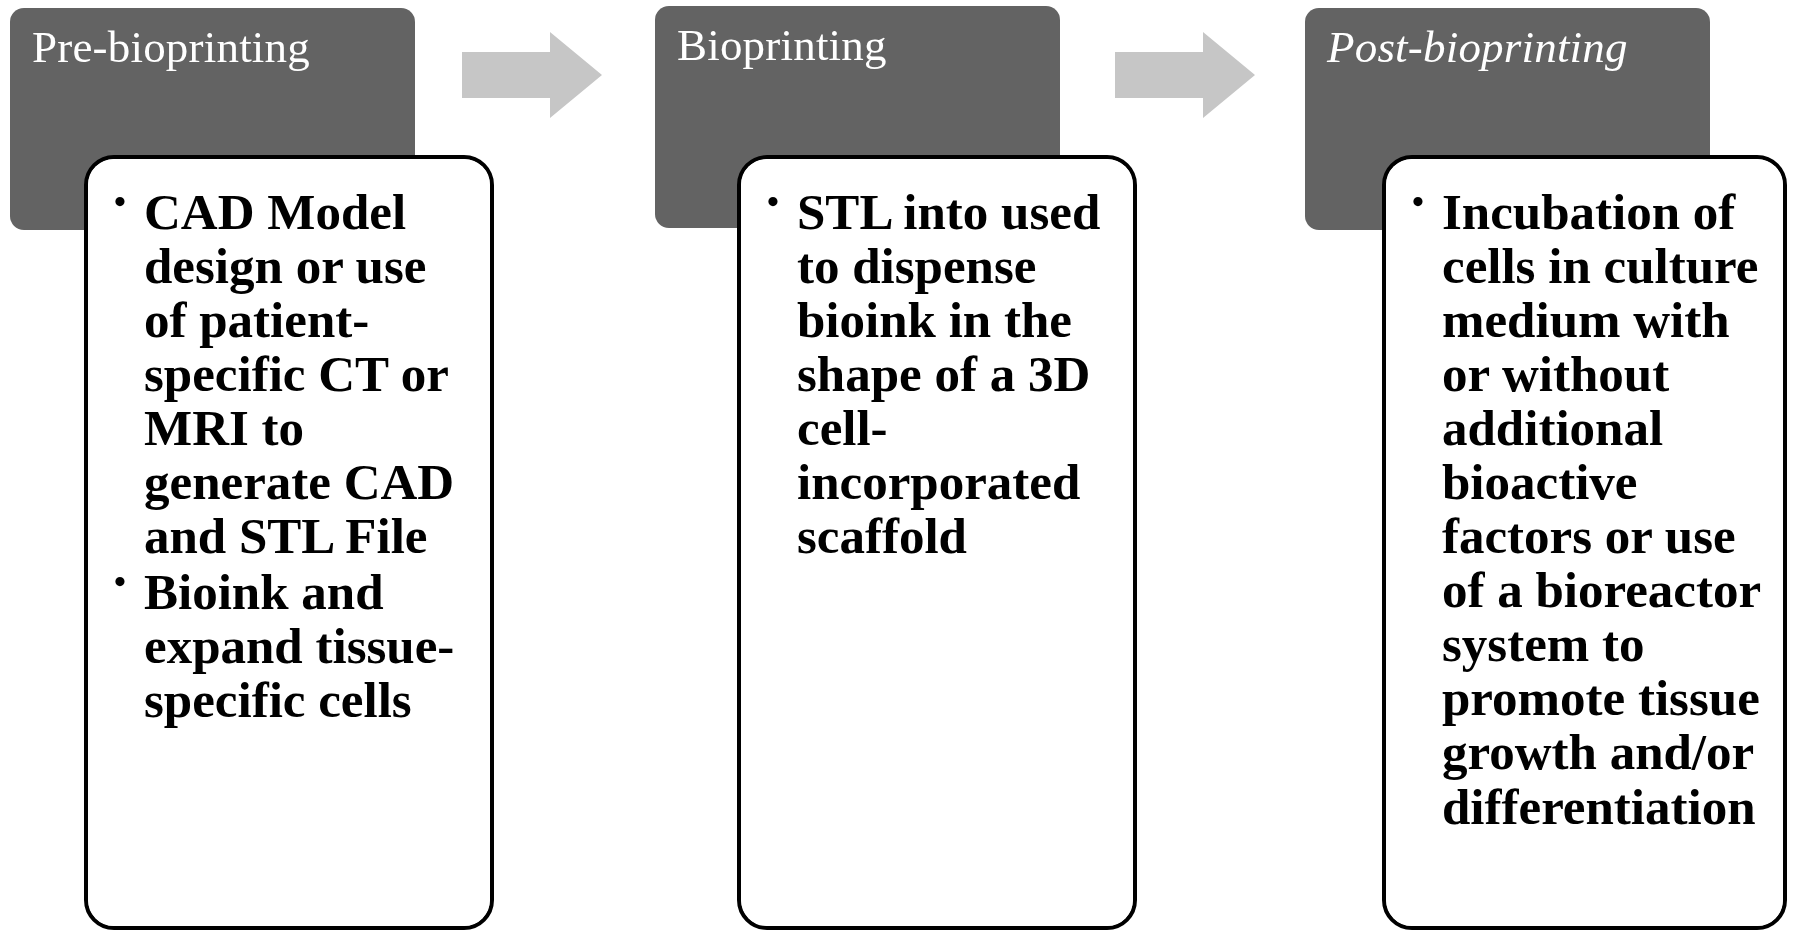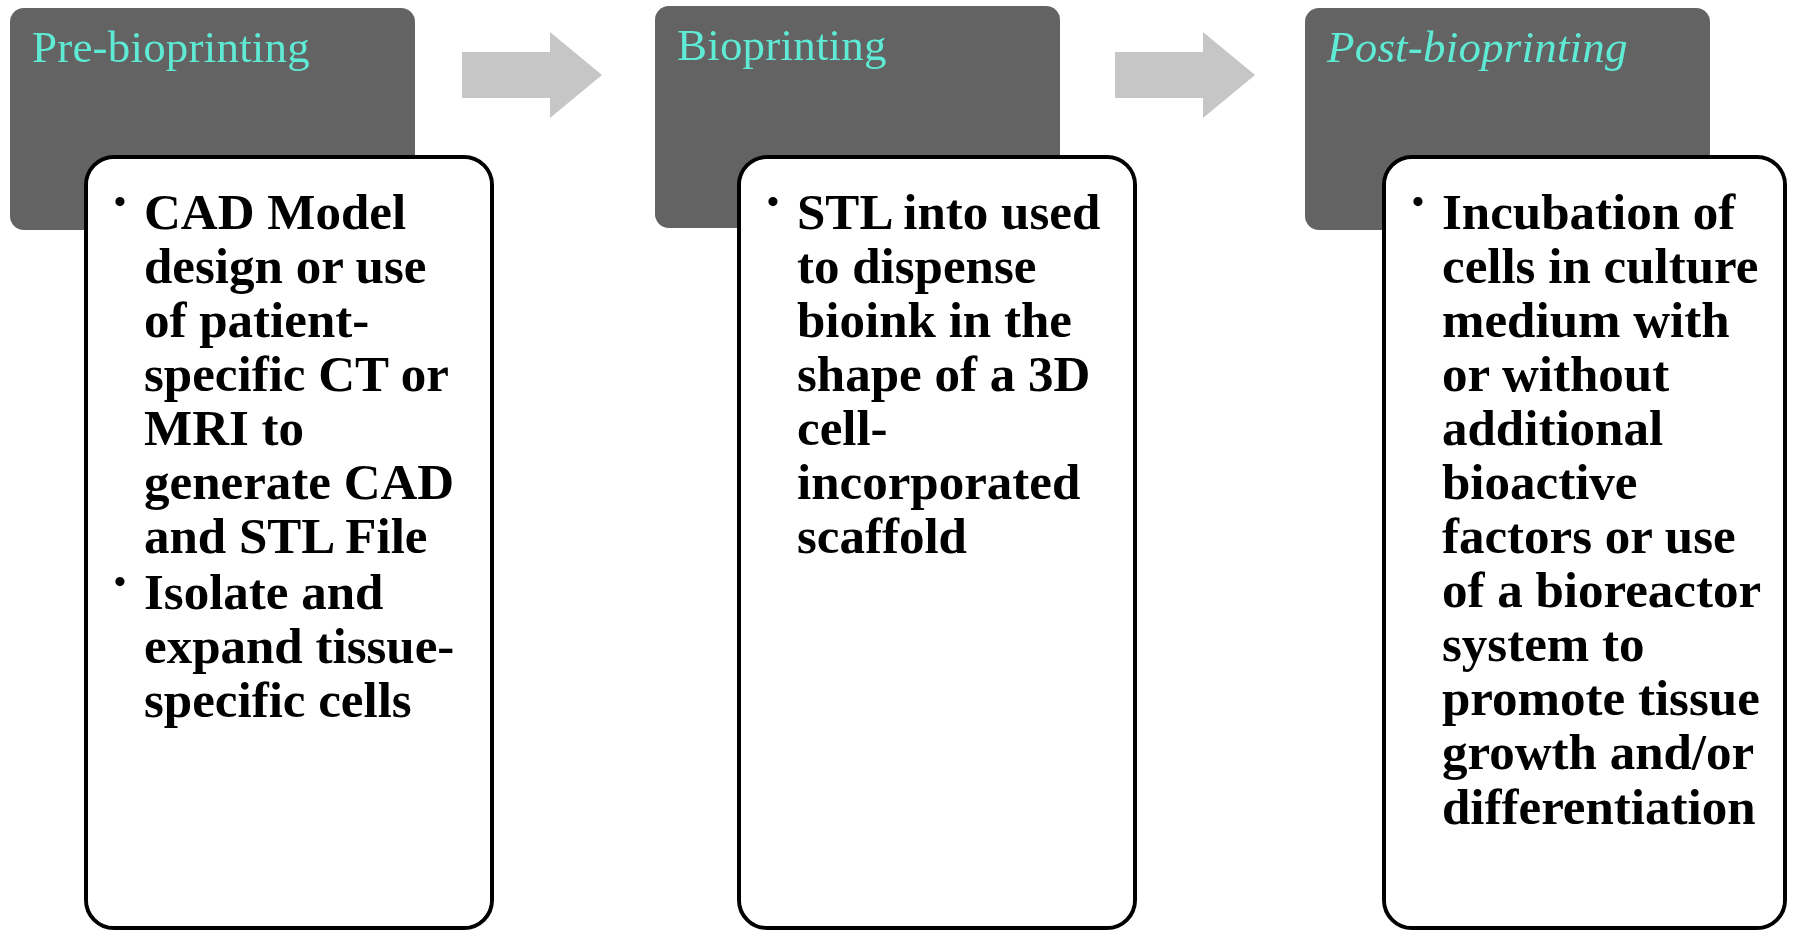--- a/index.html
+++ b/index.html
@@ -17,21 +17,21 @@
     position: relative;
     width: 1800px;
     height: 937px;
   }
 
   
   .stage-header {
     position: absolute;
     background: #636363;
     border-radius: 14px;
-    color: #5eead4;
+    color: #ffffff;
     box-sizing: border-box;
     padding: 14px 20px 10px 22px;
     font-size: 45px;
     line-height: 1.12;
     letter-spacing: 0.2px;
     z-index: 1;
   }
 
   
   .stage-card {
@@ -86,21 +86,21 @@
 <div id="diagram">
 
   <div class="stage-header" style="left:10px; top:8px; width:405px; height:222px;">
     <span>Pre-bioprinting</span>
   </div>
 
   <div class="stage-card" style="left:84px; top:155px; width:410px; height:775px;">
     <div class="card-inner"></div>
     <ul class="bullets">
       <li>CAD Model design or use of patient-specific CT or MRI to generate CAD and STL File</li>
-      <li>Isolate and expand tissue-specific cells</li>
+      <li>Bioink and expand tissue-specific cells</li>
     </ul>
   </div>
 
   <div class="arrow" style="left:462px; top:30px; width:140px; height:90px;">
     <svg width="140" height="90" viewBox="0 0 140 90" xmlns="http://www.w3.org/2000/svg">
       <polygon points="0,22 88,22 88,2 140,45 88,88 88,68 0,68" fill="#c6c6c6"></polygon>
     </svg>
   </div>
 
   <div class="stage-header" style="left:655px; top:6px; width:405px; height:222px;">

